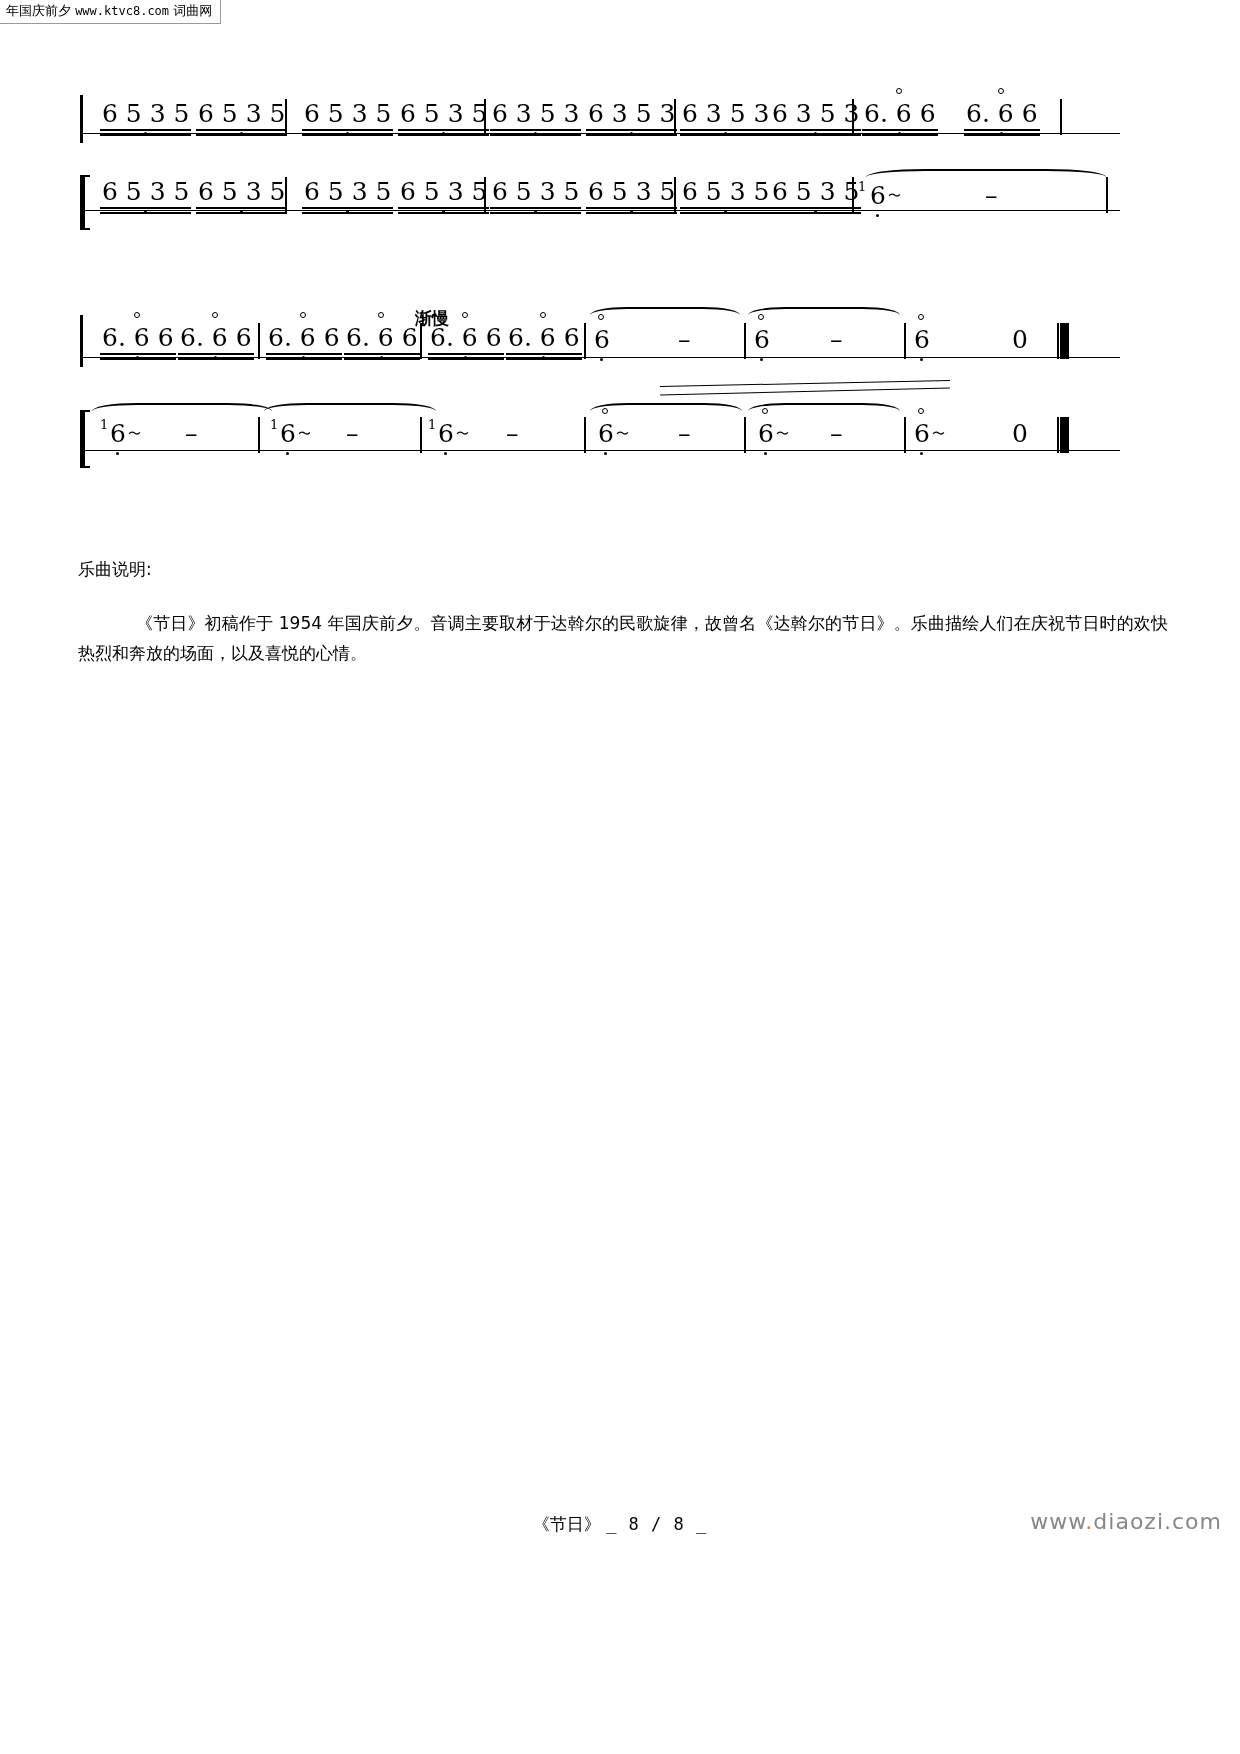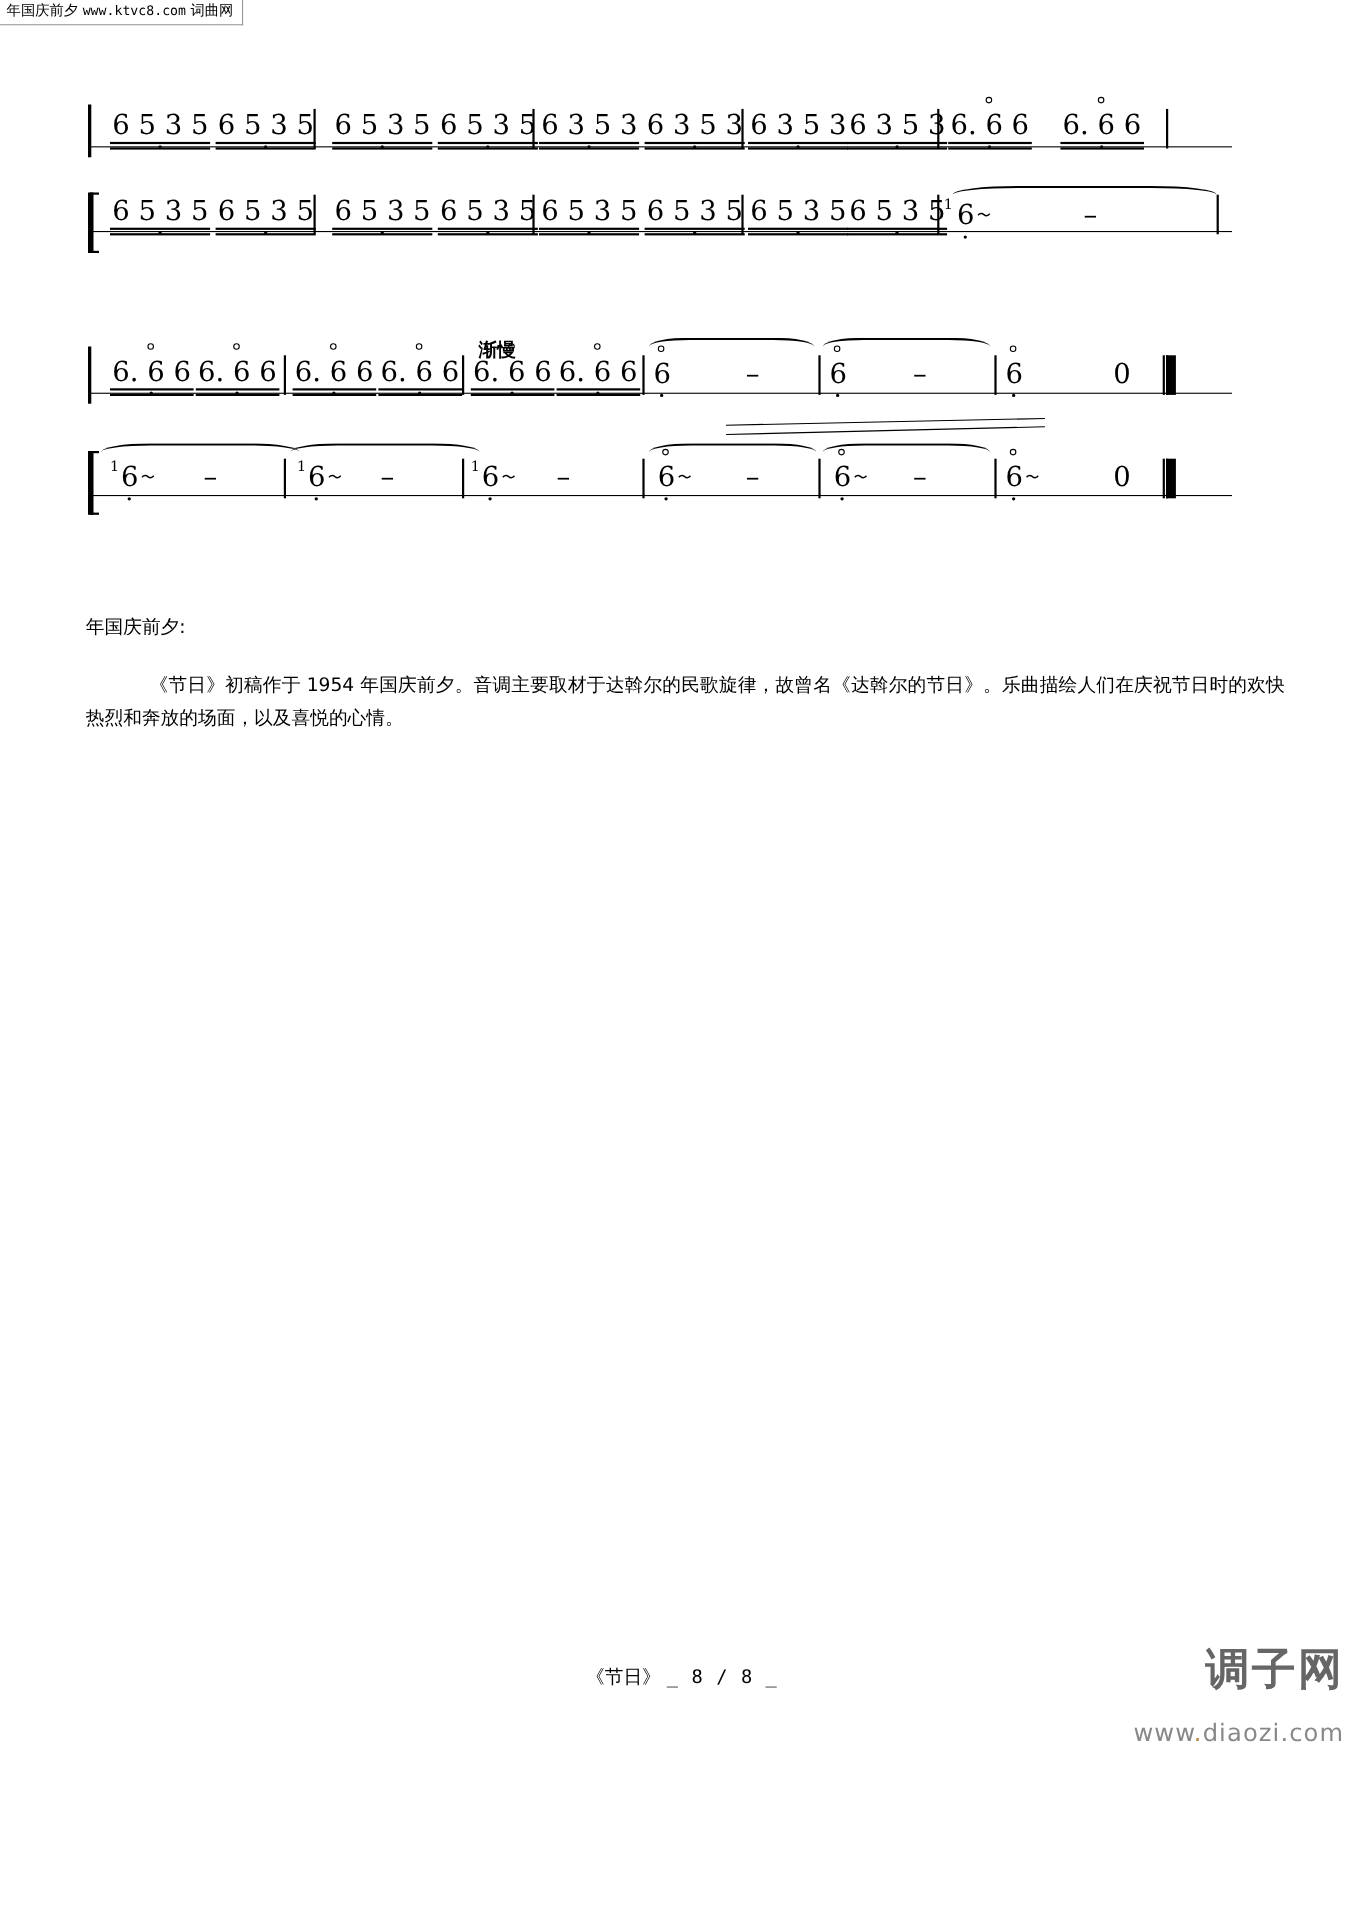--- a/index.html
+++ b/index.html
@@ -344,21 +344,21 @@
     <span class="n dotdn">6</span>
   </div>
   <div class="vib" style="left:808px; top:92px;">〜</div>
   <div class="tie" style="left:786px; top:74px; width:240px;"></div>
   <div class="dash" style="left:905px; top:88px;">–</div>
   <div class="barline" style="left:1026px; top:82px; height:36px;"></div>
 </div>
 
 <div class="system" style="top:315px; height:160px;">
 
-  <div class="tempo-mark" style="left:335px; top:-8px;margin-left:20px;">渐慢</div>
+  <div class="tempo-mark" style="left:335px; top:-8px;">渐慢</div>
 
   <div class="bracket" style="top:0px; height:52px;"></div>
   <div class="staff-line" style="top:42px;"></div>
 
   <div class="grp" style="left:20px; top:10px;">
     <span class="n dotdn circup">6. 6 6</span>
     <span class="beam1"></span><span class="beam2"></span>
   </div>
   <div class="grp" style="left:98px; top:10px;">
     <span class="n dotdn circup">6. 6 6</span>
@@ -457,26 +457,25 @@
   <div class="grp" style="left:832px; top:106px;">
     <span class="n dotdn circup">6</span>
   </div>
   <div class="vib" style="left:852px; top:110px;">〜</div>
   <div class="grp" style="left:930px; top:106px;">
     <span class="n">0</span>
   </div>
   <div class="final-barline" style="left:980px; top:102px; height:36px;"></div>
 </div>
 
-<div id="desc-title">年国庆前夕:</div>
+<div id="desc-title">乐曲说明:</div>
 <div id="desc-body">《节日》初稿作于 1954 年国庆前夕。音调主要取材于达斡尔的民歌旋律，故曾名《达斡尔的节日》。乐曲描绘人们在庆祝节日时的欢快热烈和奔放的场面，以及喜悦的心情。</div>
 
 <div id="footer">
   <span>《节日》</span>
   <span class="page-no">_ 8 / 8 _</span>
 </div>
 
 <div id="watermark">
-  <div class="wm-main">调子网</div>
   <div class="wm-sub">
     <span>www</span><span class="dot">.</span><span>diaozi.com</span>
   </div>
 </div>
 
 </body></html>

